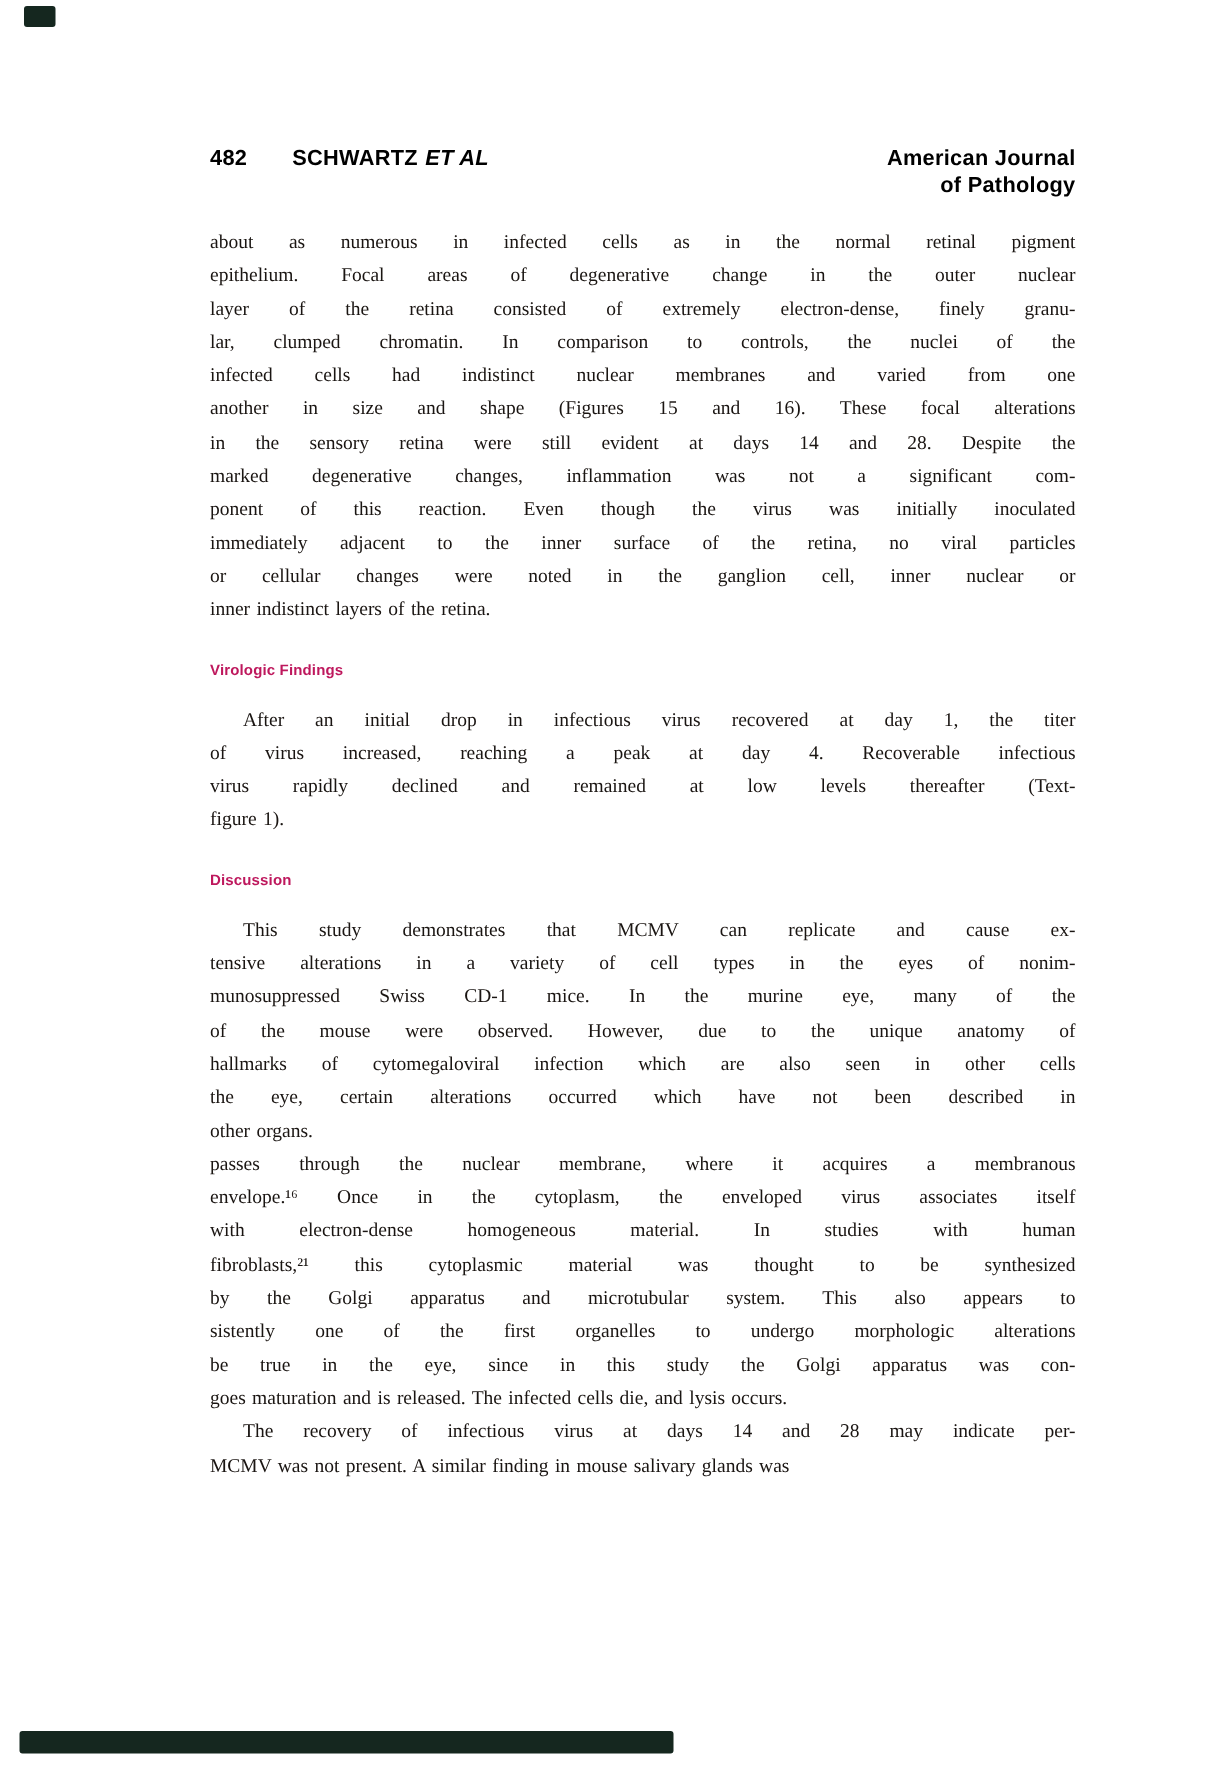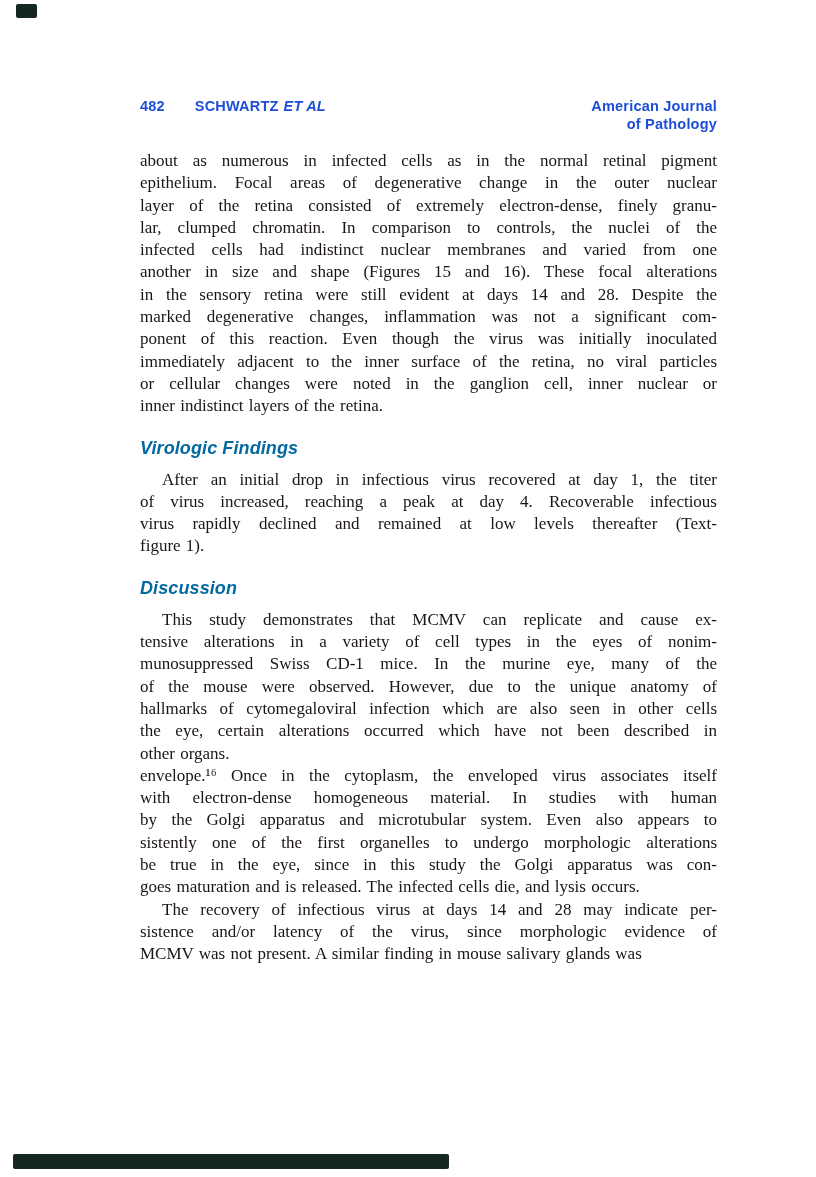--- a/index.html
+++ b/index.html
@@ -23,44 +23,43 @@
   }
   
   .running-head {
     display: flex;
     justify-content: space-between;
     align-items: flex-start;
     font-family: "Liberation Sans", sans-serif;
     font-weight: bold;
     font-size: 14.5px;
     line-height: 18px;
-    color: #1d4ed8;
+    color: #000000;
     letter-spacing: 0.2px;
   }
   .head-left { display: flex; }
   .page-number { margin-right: 30px; }
   .authors-etal { font-style: italic; margin-left: 5px; }
   .head-right { text-align: right; }
   
   .page-blocks {
     margin-top: 17px;
   }
   .section-heading {
     font-family: "Liberation Sans", sans-serif;
     font-weight: bold;
-    font-size: 18px;
+    font-size: 10px;
     line-height: 18px;
-    color: #0369a1;
+    color: #be185d;
     margin: 21px 0 12px 0;
     letter-spacing: 0.1px;
-    font-style: italic;
   }
   .paragraph { margin: 0; }
   .line {
-    font-size: 17px;
+    font-size: 13px;
     line-height: 22.3px;
     height: 22.3px;
     white-space: normal;
     text-align: justify;
     text-align-last: justify;
     word-spacing: 1px;
   }
   .line.last {
     text-align-last: left;
   }
@@ -126,26 +125,27 @@
       <div class="paragraph">
         <div class="line indent">This study demonstrates that MCMV can replicate and cause ex-</div>
         <div class="line">tensive alterations in a variety of cell types in the eyes of nonim-</div>
         <div class="line">munosuppressed Swiss CD-1 mice. In the murine eye, many of the</div>
         <div class="line">of the mouse were observed. However, due to the unique anatomy of</div>
         <div class="line">hallmarks of cytomegaloviral infection which are also seen in other cells</div>
         <div class="line">the eye, certain alterations occurred which have not been described in</div>
         <div class="line last">other organs.</div>
       </div>
       <div class="paragraph">
+        <div class="line">passes through the nuclear membrane, where it acquires a membranous</div>
         <div class="line">envelope.¹⁶ Once in the cytoplasm, the enveloped virus associates itself</div>
         <div class="line">with electron-dense homogeneous material. In studies with human</div>
-        <div class="line">by the Golgi apparatus and microtubular system. Even also appears to</div>
+        <div class="line">fibroblasts,²¹ this cytoplasmic material was thought to be synthesized</div>
+        <div class="line">by the Golgi apparatus and microtubular system. This also appears to</div>
         <div class="line">sistently one of the first organelles to undergo morphologic alterations</div>
         <div class="line">be true in the eye, since in this study the Golgi apparatus was con-</div>
         <div class="line last">goes maturation and is released. The infected cells die, and lysis occurs.</div>
       </div>
       <div class="paragraph">
         <div class="line indent">The recovery of infectious virus at days 14 and 28 may indicate per-</div>
-        <div class="line">sistence and/or latency of the virus, since morphologic evidence of</div>
         <div class="line last">MCMV was not present. A similar finding in mouse salivary glands was</div>
       </div>
     </div>
 </div>
 
 </body></html>

